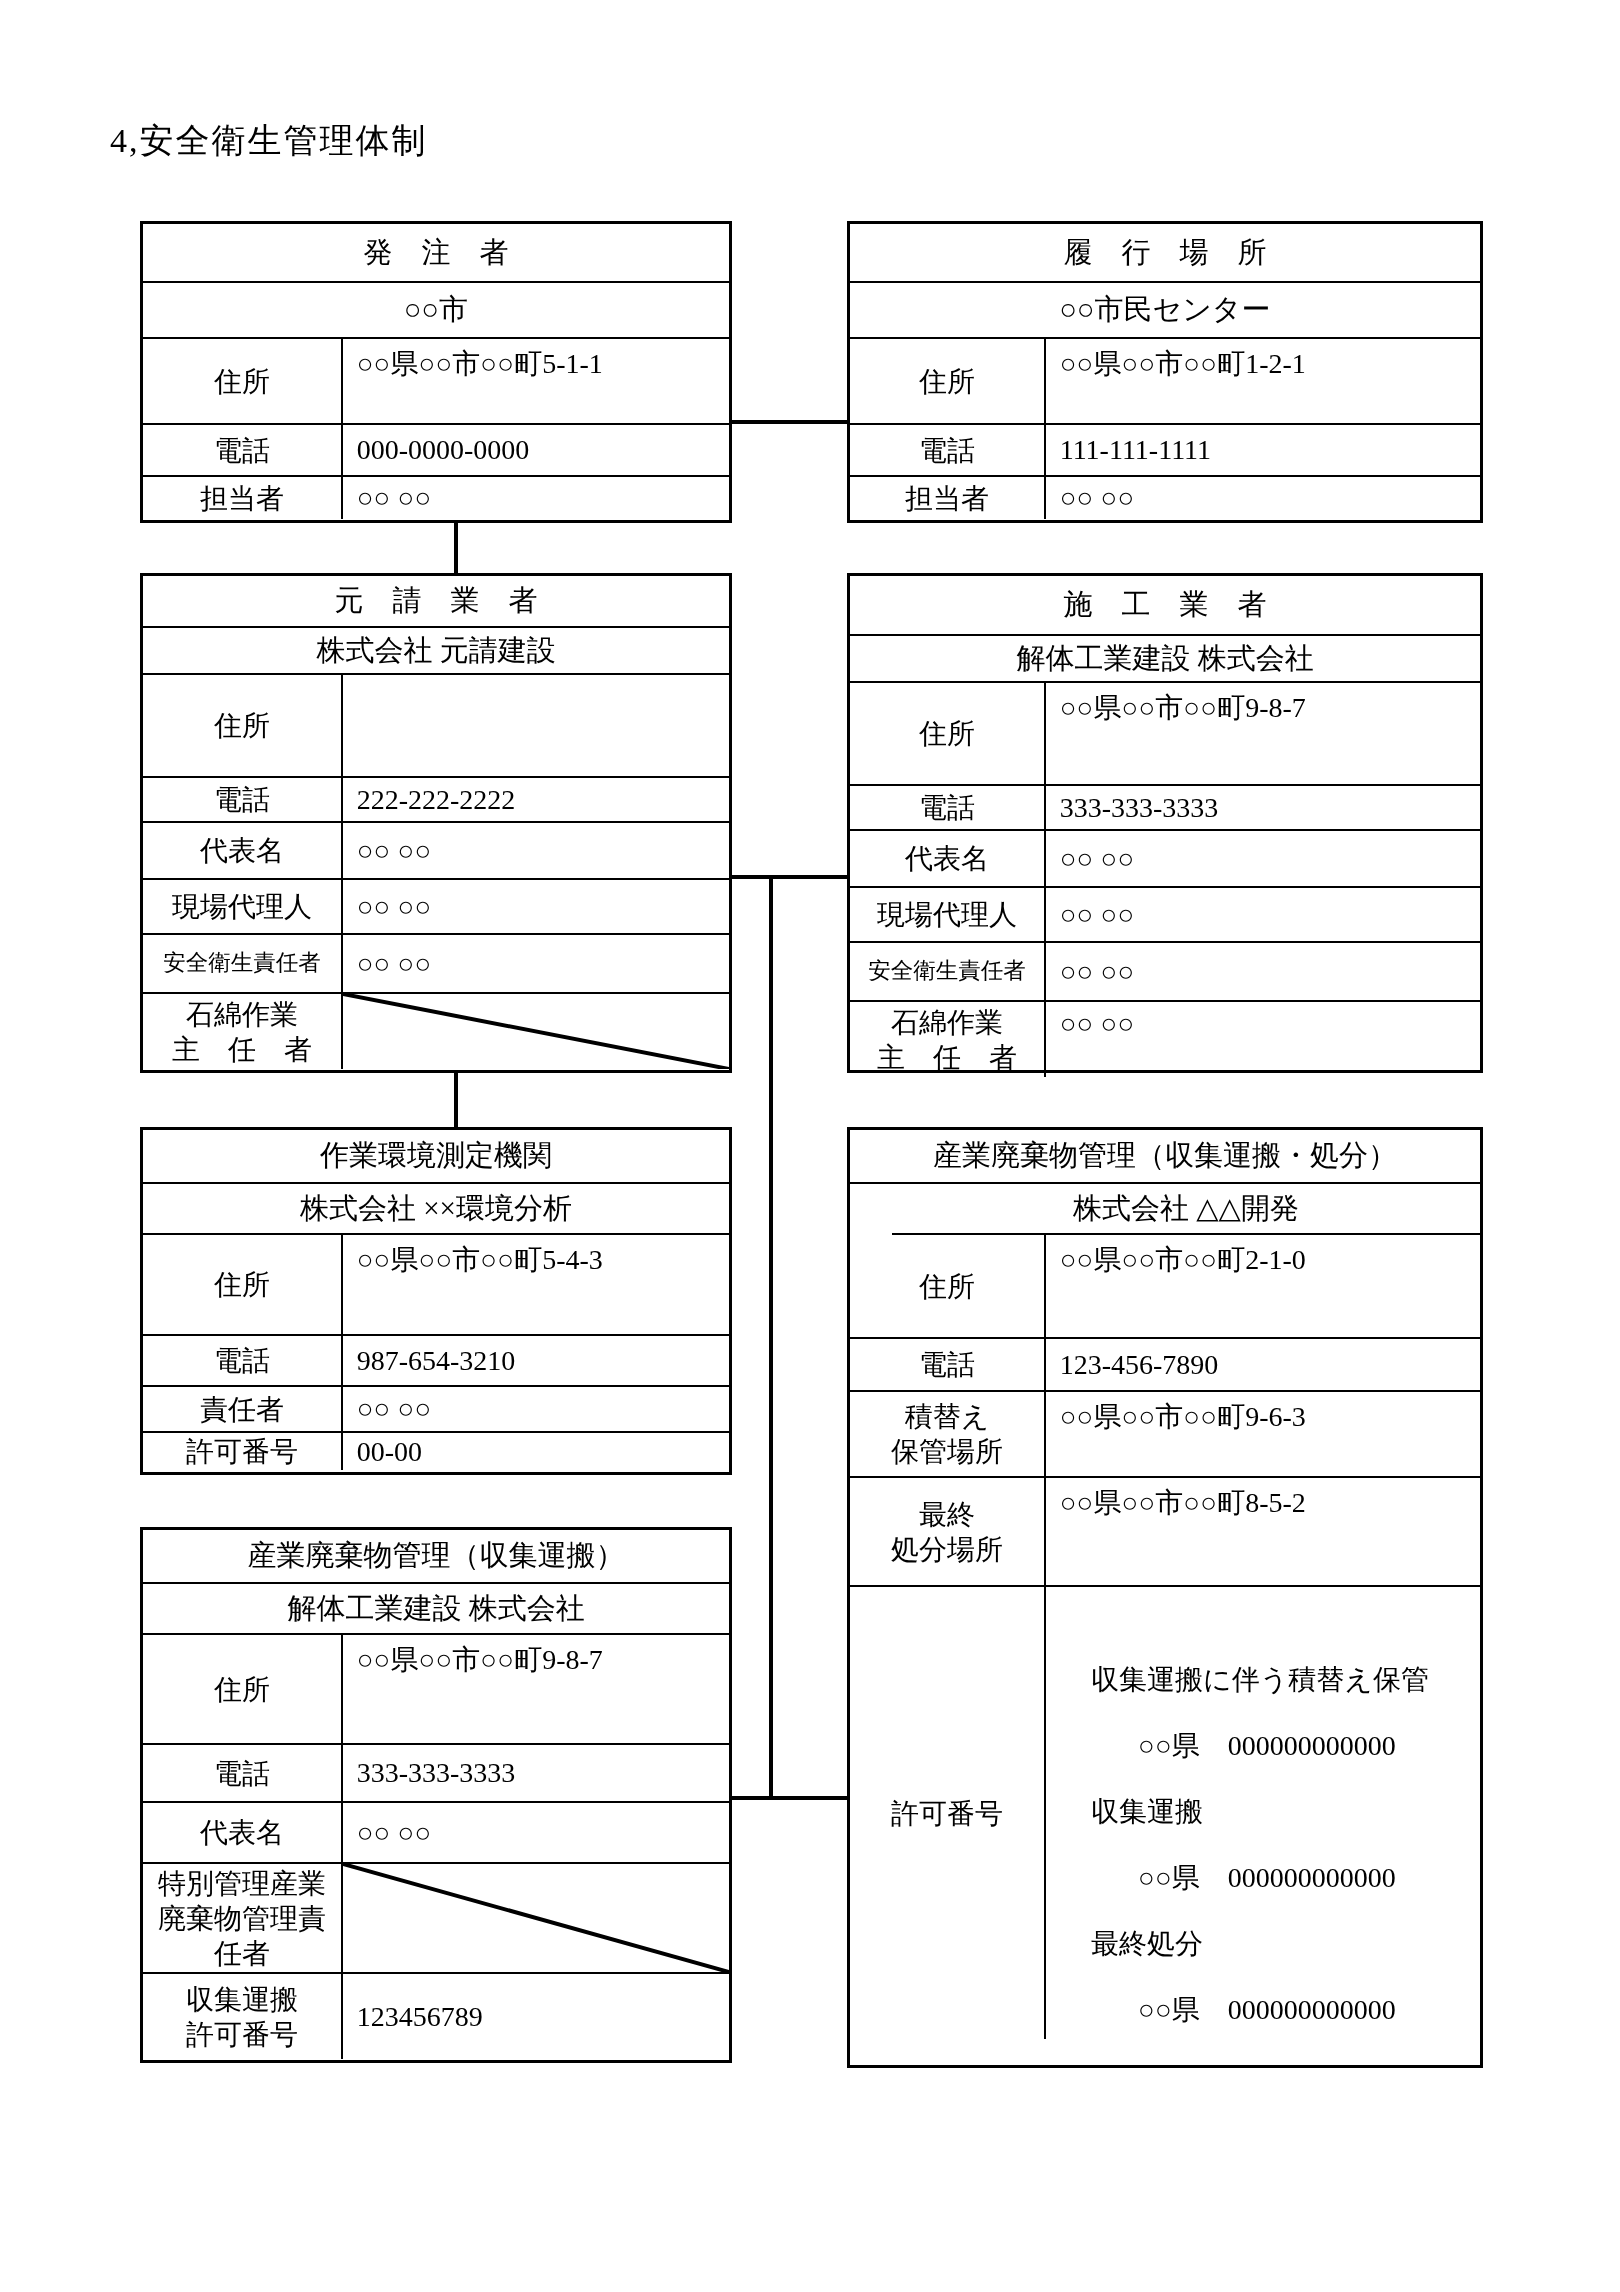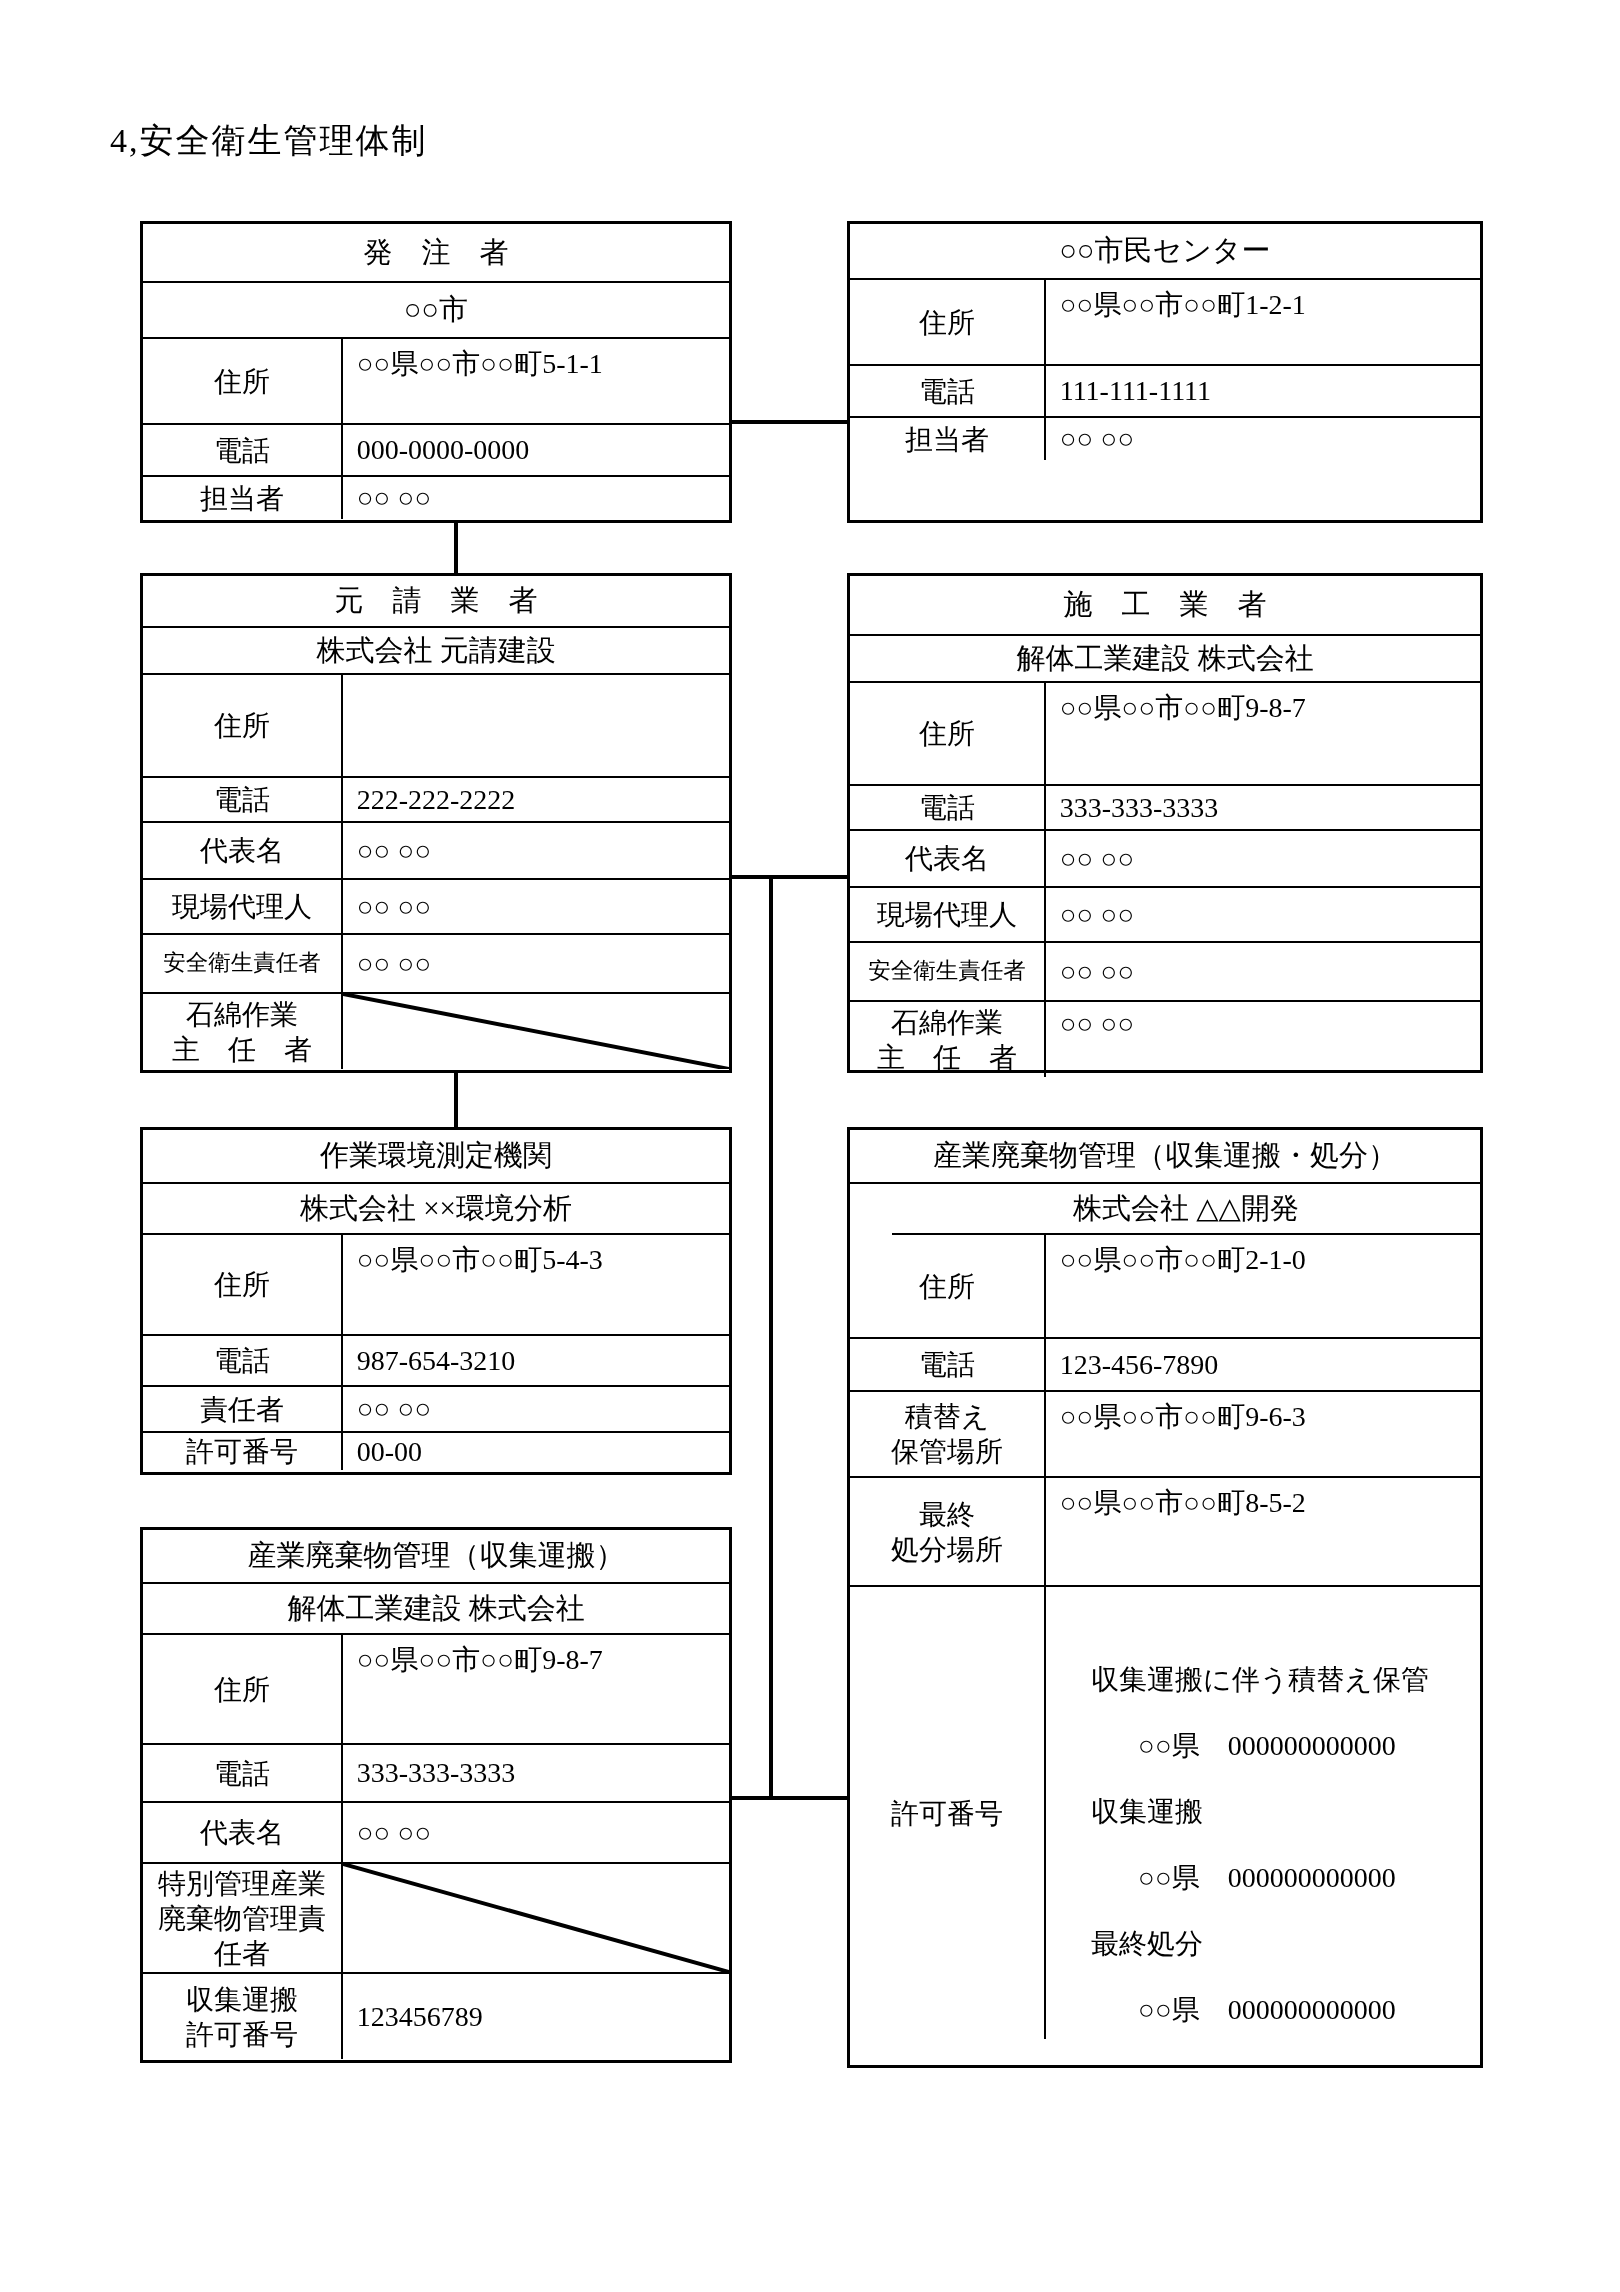--- a/index.html
+++ b/index.html
@@ -57,20 +57,23 @@
       <div class="lbl">電話</div>
       <div class="val">000-0000-0000</div>
     </div>
     <div class="row" style="height:42px;">
       <div class="lbl">担当者</div>
       <div class="val">○○ ○○</div>
     </div>
   </div>
 
   <div class="tbl rt" style="left:847px; top:221px; width:636px; height:302px;">
+    <div class="row single" style="height:59px;">
+      <div>履　行　場　所</div>
+    </div>
     <div class="row single" style="height:56px;">
       <div>○○市民センター</div>
     </div>
     <div class="row" style="height:86px;">
       <div class="lbl">住所</div>
       <div class="val top">○○県○○市○○町1-2-1</div>
     </div>
     <div class="row" style="height:52px;">
       <div class="lbl">電話</div>
       <div class="val">111-111-1111</div>

